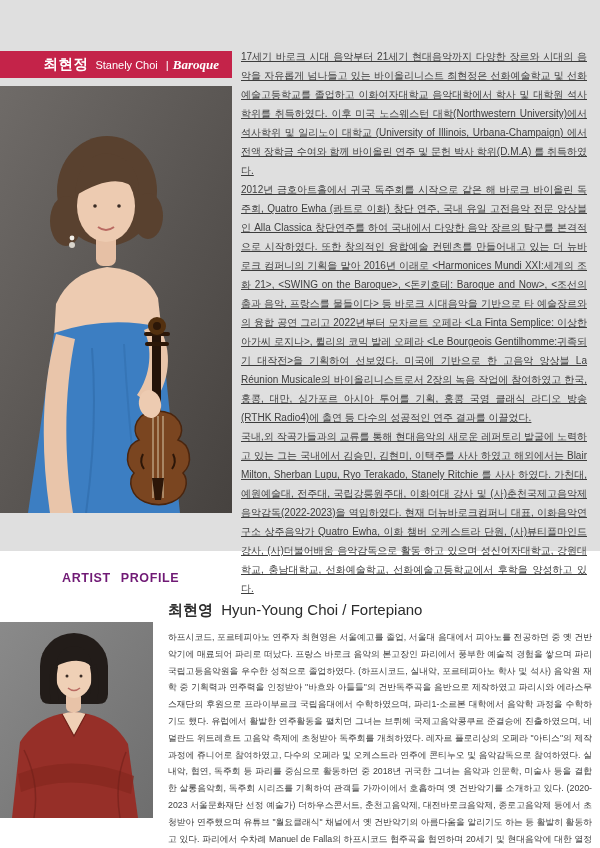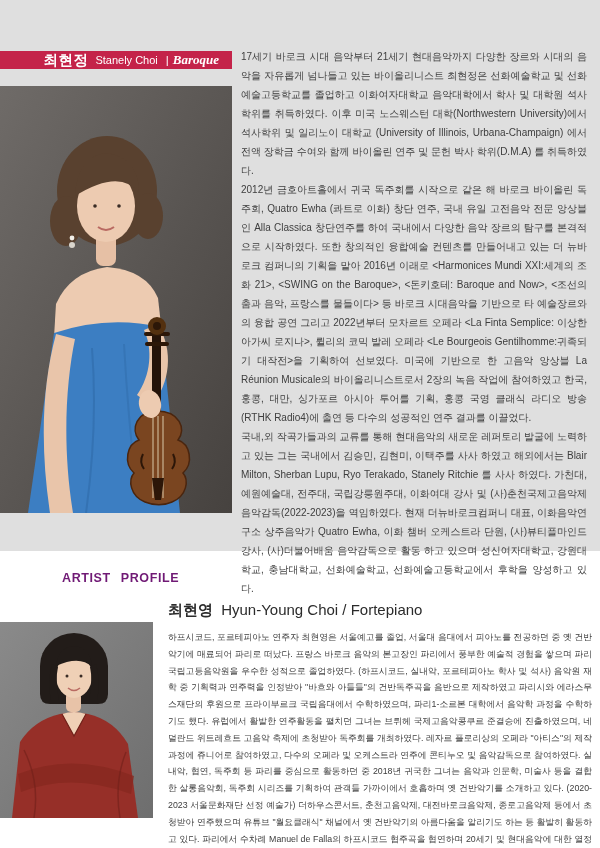--- a/index.html
+++ b/index.html
@@ -4,39 +4,39 @@
 <style>
   html,body { margin:0; padding:0; background:#ffffff; }
   .page {
     position:relative; width:600px; height:848px; overflow:hidden;
     background:#ffffff; font-family:"Liberation Sans", sans-serif;
   }
   .top-bg { position:absolute; left:0; top:0; width:600px; height:551px; background:#dfdfdf; }
 
   
   .name-band {
-    position:absolute; left:0; top:51px; width:232px; height:18px;
+    position:absolute; left:0; top:51px; width:232px; height:27px;
     background:#c42349; color:#ffffff;
     display:flex; align-items:center; justify-content:flex-end;
     padding-right:13px; box-sizing:border-box; white-space:nowrap;
   }
   .name-kr   { font-weight:bold; font-size:14.5px; letter-spacing:0.5px; }
   .name-en   { font-size:11px; margin-left:7px; }
   .name-sep  { font-size:11.5px; margin:0 4px 0 8px; font-weight:300; }
   .instrument{ font-family:"Liberation Serif", serif; font-style:italic; font-weight:bold; font-size:13px; }
 
   .photo1 { position:absolute; left:0; top:86px; width:232px; height:427px; }
   .photo2 { position:absolute; left:0; top:622px; width:153px; height:196px; }
   .photo1 svg, .photo2 svg { display:block; width:100%; height:100%; }
 
   .bio1 {
     position:absolute; left:241px; top:47px; width:346px;
     font-size:10px; line-height:19px; color:#3d3d3d; text-align:justify;
   }
-  .bio1 p { margin:0; }
+  .bio1 p { margin:0;text-decoration:underline; }
 
   .section-label {
     position:absolute; left:62px; top:571px;
     color:#701a75; font-weight:bold; font-size:12.5px;
     letter-spacing:0.6px; word-spacing:6px;
   }
 
   .p2-title { position:absolute; left:168px; top:601px; font-size:15px; color:#2b2b2b; white-space:nowrap; }
   .p2-name  { font-weight:bold; }
   .p2-rest  { margin-left:4px; }

